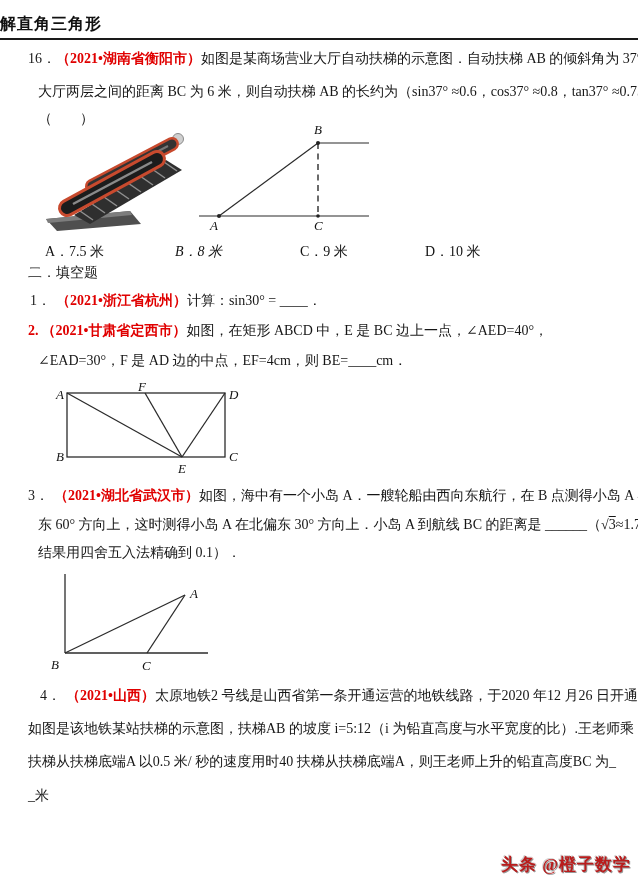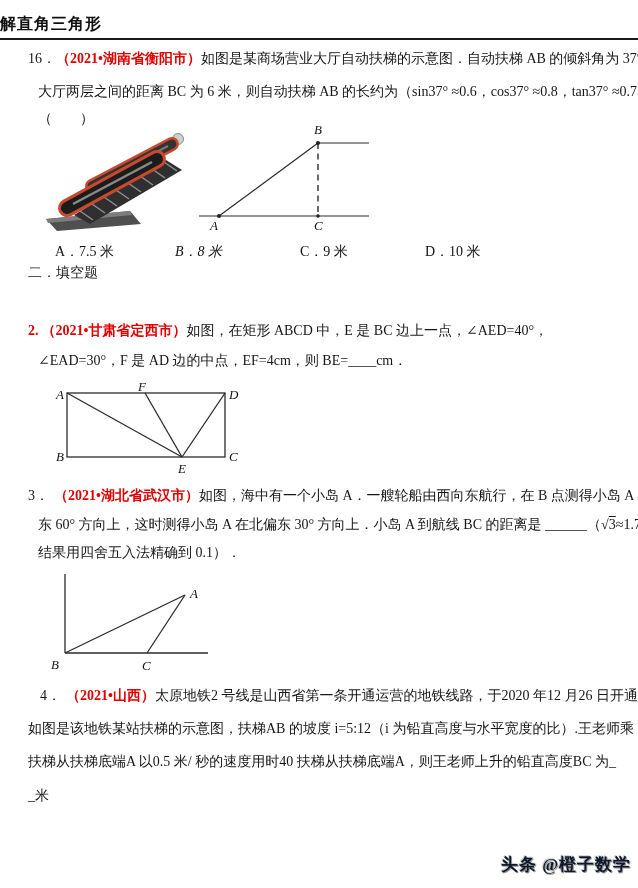--- a/index.html
+++ b/index.html
@@ -8,21 +8,21 @@
   .line{position:absolute;white-space:nowrap;font-size:14px;line-height:17px;color:#161616;}
   .num{display:inline-block;min-width:26px;}
   .red{color:#e00000;font-weight:bold;}
   .title{position:absolute;left:0;top:14px;width:638px;text-align:left;
          font-size:16px;font-weight:bold;letter-spacing:1px;}
   .rule{position:absolute;left:0;top:38px;width:638px;height:2px;background:#1a1a1a;}
   .fig{position:absolute;}
   .figlabel{font-family:"Liberation Serif",serif;font-style:italic;font-size:13px;fill:#111;}
   .vinculum{text-decoration:overline;}
   .watermark{position:absolute;left:501px;top:853px;font-size:17px;font-weight:bold;
-             letter-spacing:1px;color:#0f172a;
+             letter-spacing:1px;color:#b91c1c;
              text-shadow:1px 1px 0 #979797,-1px -1px 0 #cfcfcf;}
   .opt{position:absolute;top:243px;font-size:14px;white-space:nowrap;}
 </style>
 </head>
 <body>
 
 <div id="page">
 
   <div class="title">解直角三角形</div>
   <div class="rule"></div>
@@ -68,27 +68,30 @@
       <line x1="121" y1="23" x2="121" y2="96" stroke-dasharray="6,4.5" stroke-width="1.4"></line>
     </g>
     <circle cx="22" cy="96" r="2" fill="#222"></circle>
     <circle cx="121" cy="23" r="2" fill="#222"></circle>
     <circle cx="121" cy="96" r="1.8" fill="#222"></circle>
     <text class="figlabel" x="117" y="14">B</text>
     <text class="figlabel" x="13" y="110">A</text>
     <text class="figlabel" x="117" y="110">C</text>
   </svg>
 
-  <span class="opt" style="left:55px;">A．7.5 米</span>
+  <span class="opt" style="left:45px;">A．7.5 米</span>
   <span class="opt" style="left:175px;font-style:italic;">B．8 米</span>
   <span class="opt" style="left:300px;">C．9 米</span>
   <span class="opt" style="left:425px;">D．10 米</span>
 
   <div class="line" style="left:28px;top:264px;">二．填空题</div>
 
+  <div class="line" style="left:30px;top:292px;">
+    <span class="num">1．</span><span class="red">（2021•浙江省杭州）</span><span>计算：sin30° = ____．</span>
+  </div>
 
   <div class="line" style="left:28px;top:322px;">
     <span class="red">2.</span><span class="red" style="margin-left:3px;">（2021•甘肃省定西市）</span><span>如图，在矩形 ABCD 中，E 是 BC 边上一点，∠AED=40°，</span>
   </div>
   <div class="line" style="left:38px;top:352px;">∠EAD=30°，F 是 AD 边的中点，EF=4cm，则 BE=____cm．</div>
 
   <svg class="fig" style="left:52px;top:382px;" width="195" height="96" viewBox="0 0 195 96">
     <g stroke="#2b2b2b" stroke-width="1.3" fill="none">
       <rect x="15" y="11" width="158" height="64"></rect>
       <line x1="15" y1="11" x2="130" y2="75"></line>

